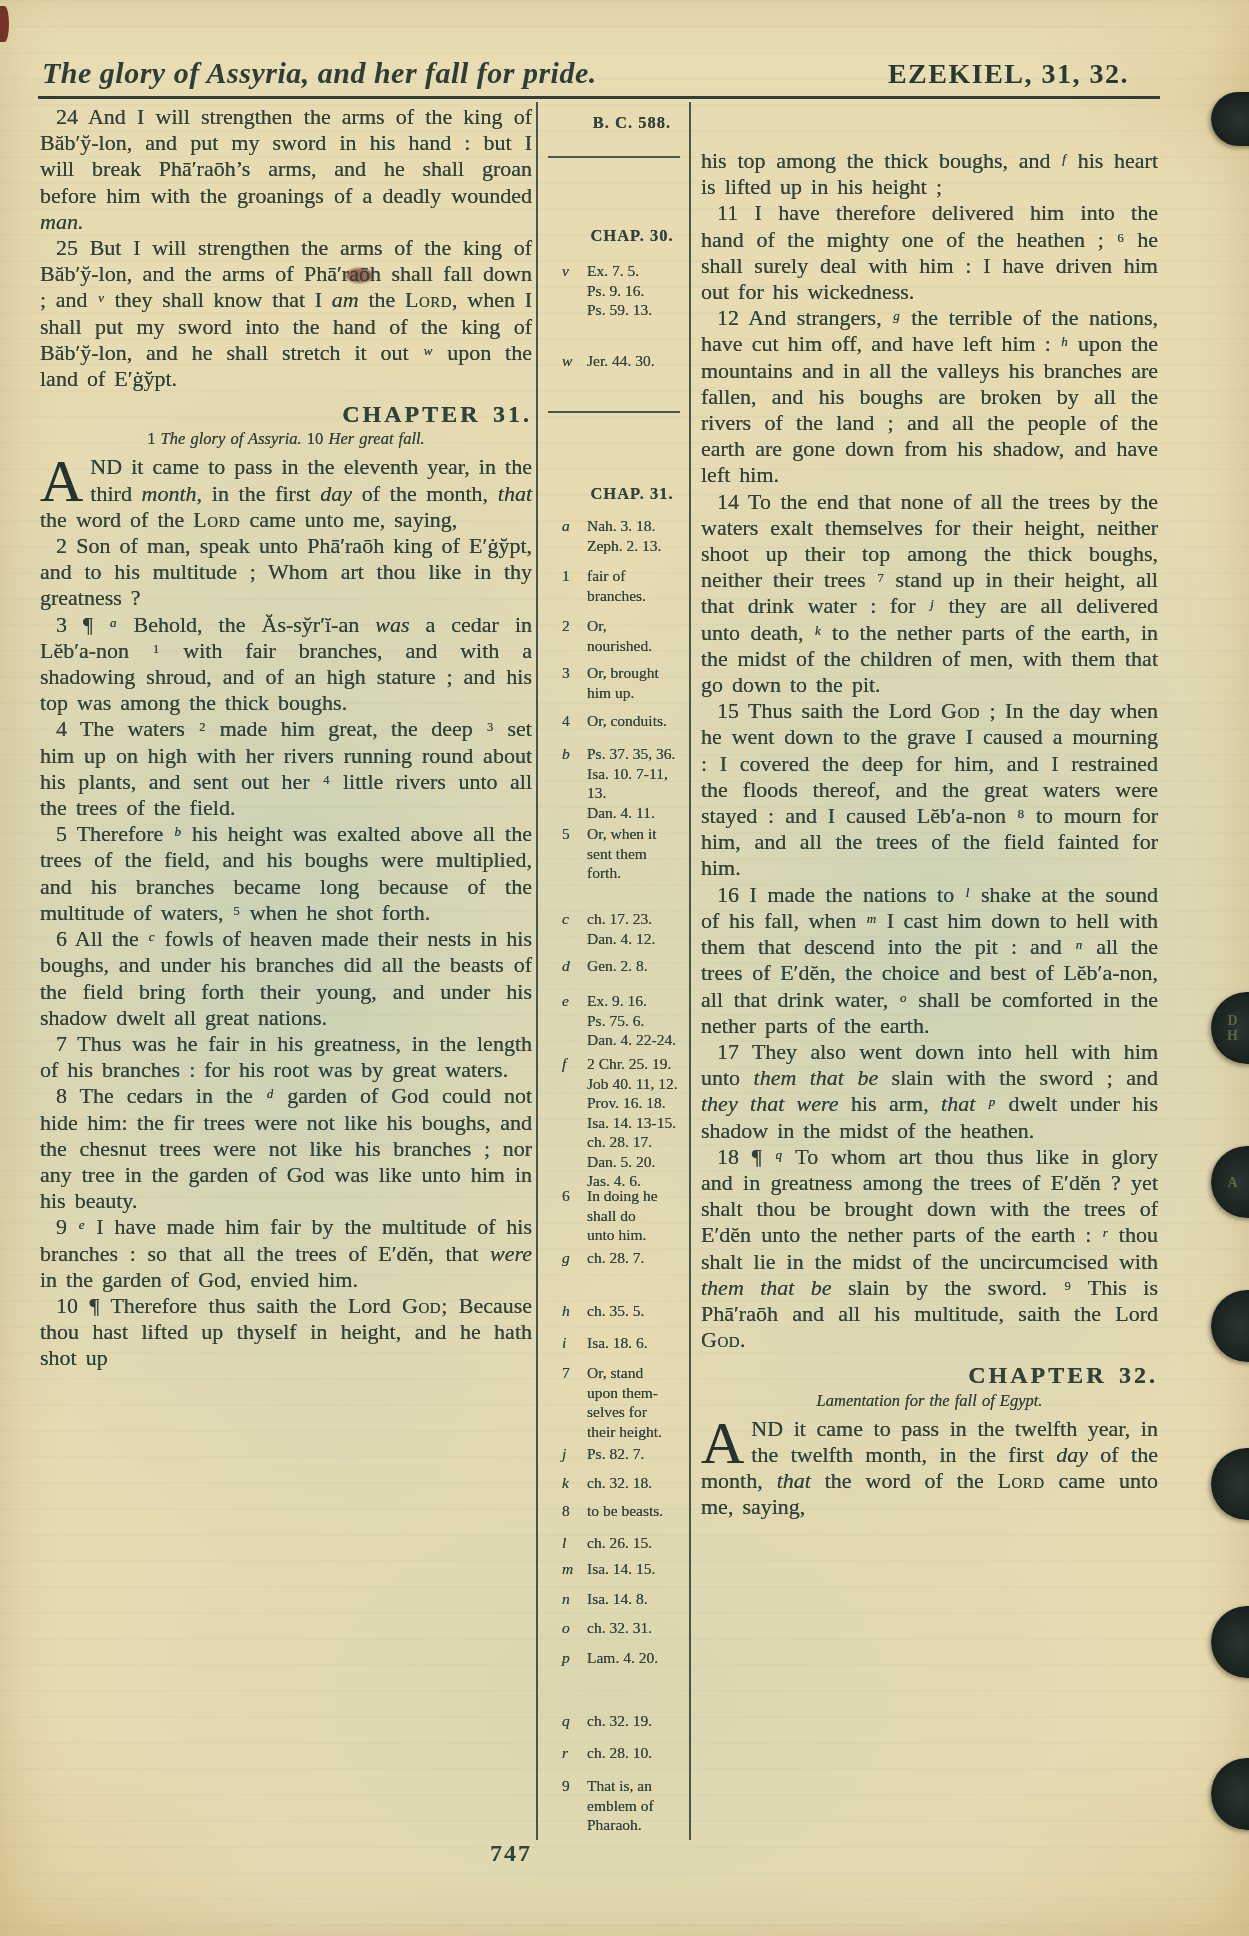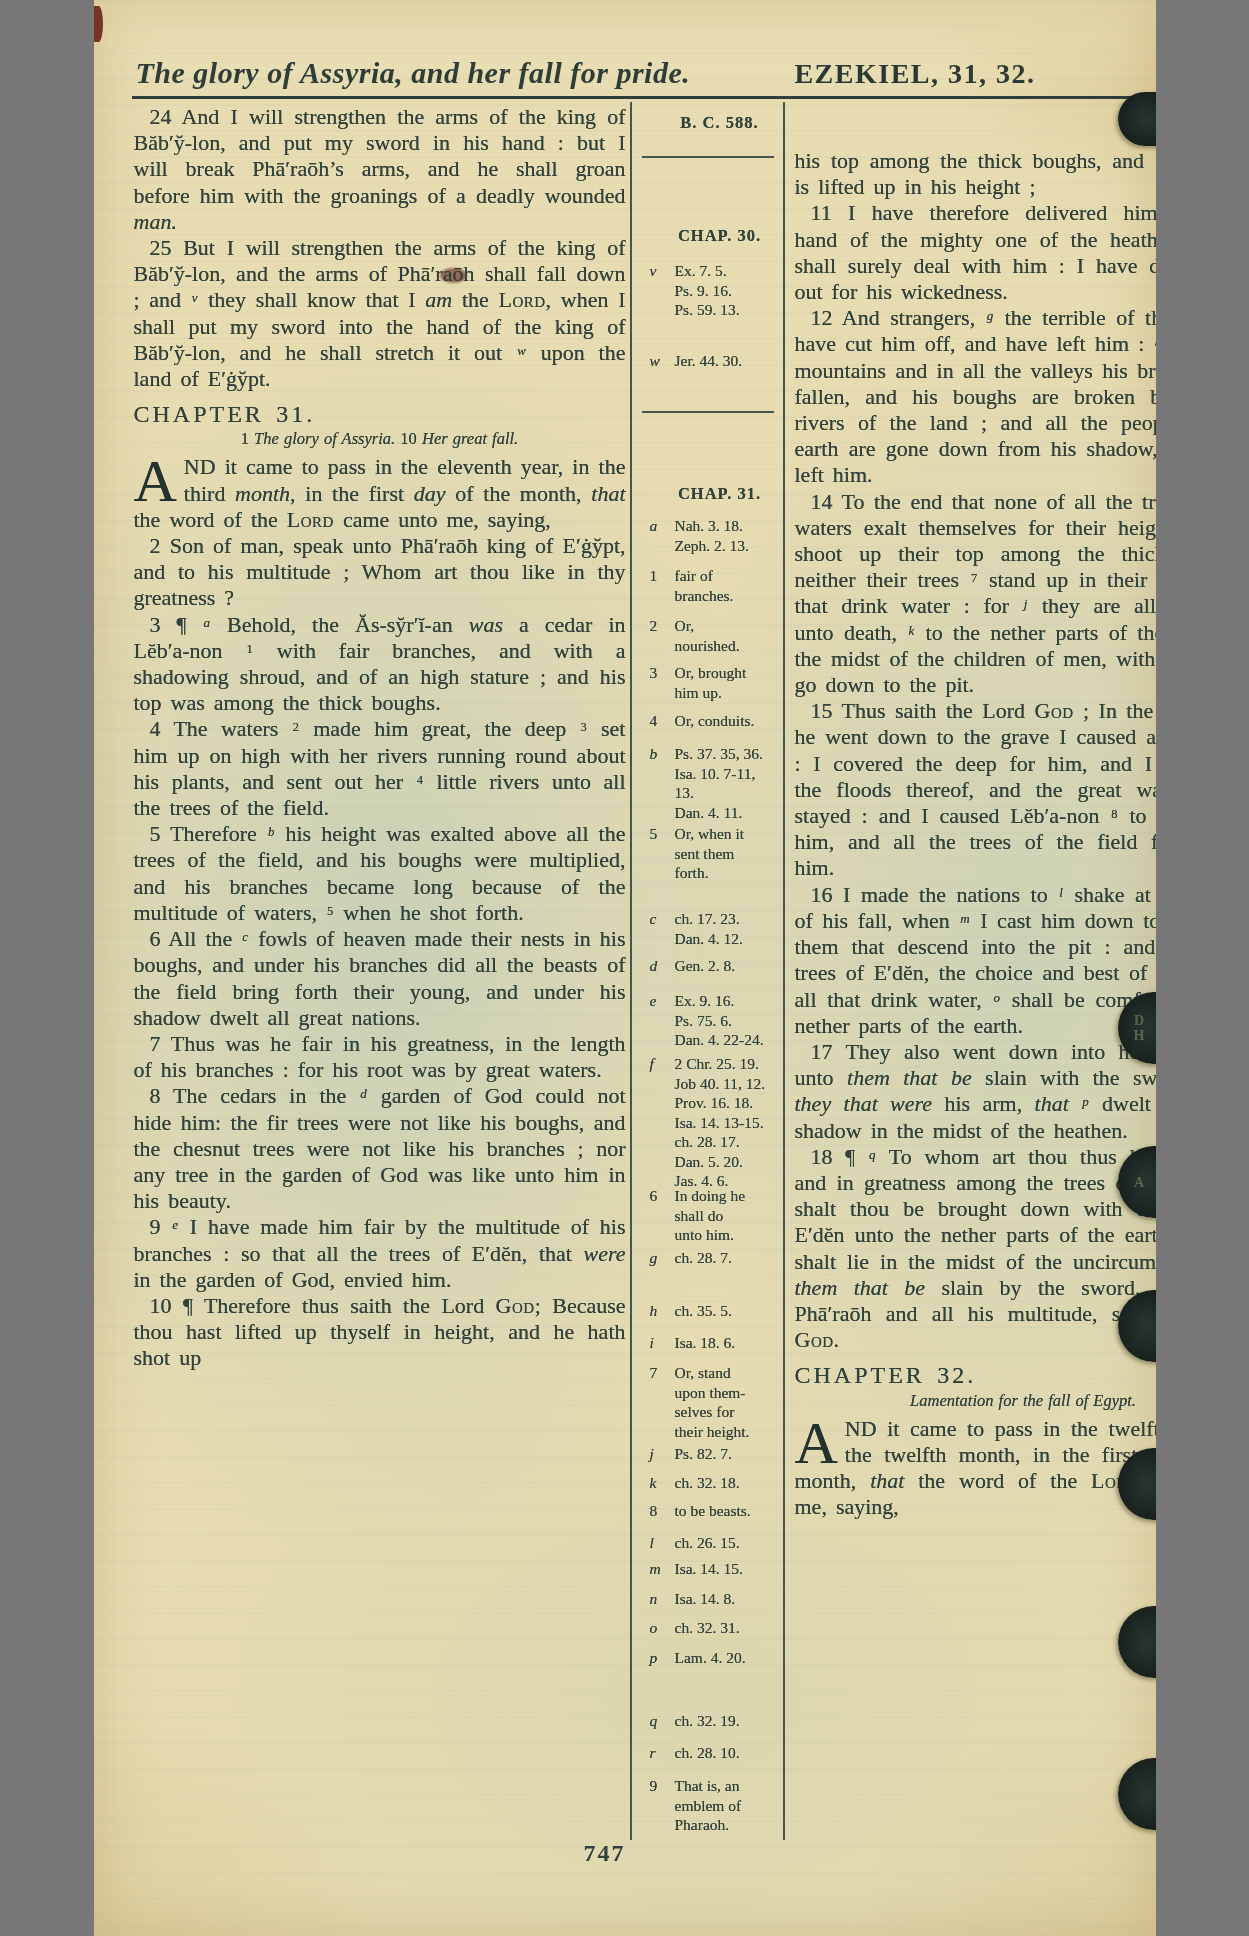--- a/index.html
+++ b/index.html
@@ -1,20 +1,20 @@
 <!DOCTYPE html>
 <html style="--paper: #e7dbb1; --ink: #31413b; --rule: #46564e; --tab: #1b2522;"><head>
 <meta charset="utf-8">
 <style>
   :root{
     --paper:#e7dbb1; --ink:#31413b; --rule:#46564e; --tab:#1b2522;
   }
   html,body{margin:0;padding:0;background:#777;}
   .page{
-    position:relative; width:1062px; height:1936px; margin:0 auto; overflow:hidden;
+    position:relative; width:1249px; height:1936px; margin:0 auto; overflow:hidden;
     font-family:"Liberation Serif","DejaVu Serif",serif;
     color:var(--ink);
     background-color:var(--paper);
     background-image:
       linear-gradient(180deg, rgba(236,224,182,.95) 0%, rgba(236,224,182,0) 5%),
       radial-gradient(ellipse 560px 860px at 290px 950px, rgba(170,198,188,.50), rgba(170,198,188,0) 72%),
       radial-gradient(ellipse 560px 860px at 930px 950px, rgba(170,198,188,.44), rgba(170,198,188,0) 72%),
       radial-gradient(ellipse 760px 520px at 610px 1700px, rgba(188,202,172,.28), rgba(188,202,172,0) 75%),
       radial-gradient(ellipse 320px 280px at 100% 0%, rgba(203,176,115,.45), rgba(203,176,115,0) 70%),
       radial-gradient(ellipse 420px 320px at 0% 100%, rgba(208,188,132,.40), rgba(208,188,132,0) 72%),
@@ -33,29 +33,29 @@
   .vrule.v1{left:536px;} .vrule.v2{left:689px;}
   
   .col{position:absolute; top:104px; text-align:justify; font-size:22px; line-height:26.2px;
     word-spacing:3.5px; text-shadow:0 0 .5px rgba(42,62,52,.85);}
   .col-left{left:40px; width:492px;}
   .col-right{left:701px; width:457px;margin-top:44px;}
   .col p{margin:0;}
   p.verse{text-indent:16px;}
   p.cont,p.first{text-indent:0;}
   .dropcap{float:left; font-size:60px; line-height:46px; padding:4px 7px 0 0; color:#24332d;}
-  .chap-heading{text-align:left; font-size:24px; letter-spacing:3px; margin:9px 0 2px; text-indent:0; font-weight:normal;}
+  .chap-heading{text-align:right; font-size:24px; letter-spacing:3px; margin:9px 0 2px; text-indent:0; font-weight:bold;}
   .chap-summary{text-align:center; font-size:16.5px; line-height:20px; margin:0 0 5px; text-indent:0; word-spacing:1px;}
   sup.ref{font-size:13px; font-style:italic; line-height:0; vertical-align:5px; margin:0 1px;}
   sup.ref.num{font-style:normal; font-size:12.5px;}
   .sc{font-variant:small-caps; letter-spacing:.5px;}
   
   .margin-col{position:absolute; left:546px; top:104px; width:140px; height:1740px;
     font-size:15.5px; line-height:19.5px; text-shadow:0 0 .4px rgba(42,62,52,.8);}
-  .mnote{position:absolute; left:10px; width:100%;}
+  .mnote{position:absolute; left:16px; width:100%;}
   .mnote .marker{position:absolute; left:0; top:0; font-style:italic;}
   .mnote .marker.num{font-style:normal;}
   .mnote .nlines{margin-left:25px;}
   .mnote.bc{text-align:center; font-weight:bold; letter-spacing:1px; font-size:16.5px;}
   .mnote.chap{text-align:center; font-weight:bold; letter-spacing:1px; font-size:16.5px;}
   .mrule{position:absolute; left:2px; width:132px; border-top:2px solid var(--rule);}
   
   .page-number{position:absolute; left:40px; top:1840px; width:492px; text-align:right;
     font-size:24px; font-weight:bold; letter-spacing:2px;}
   

